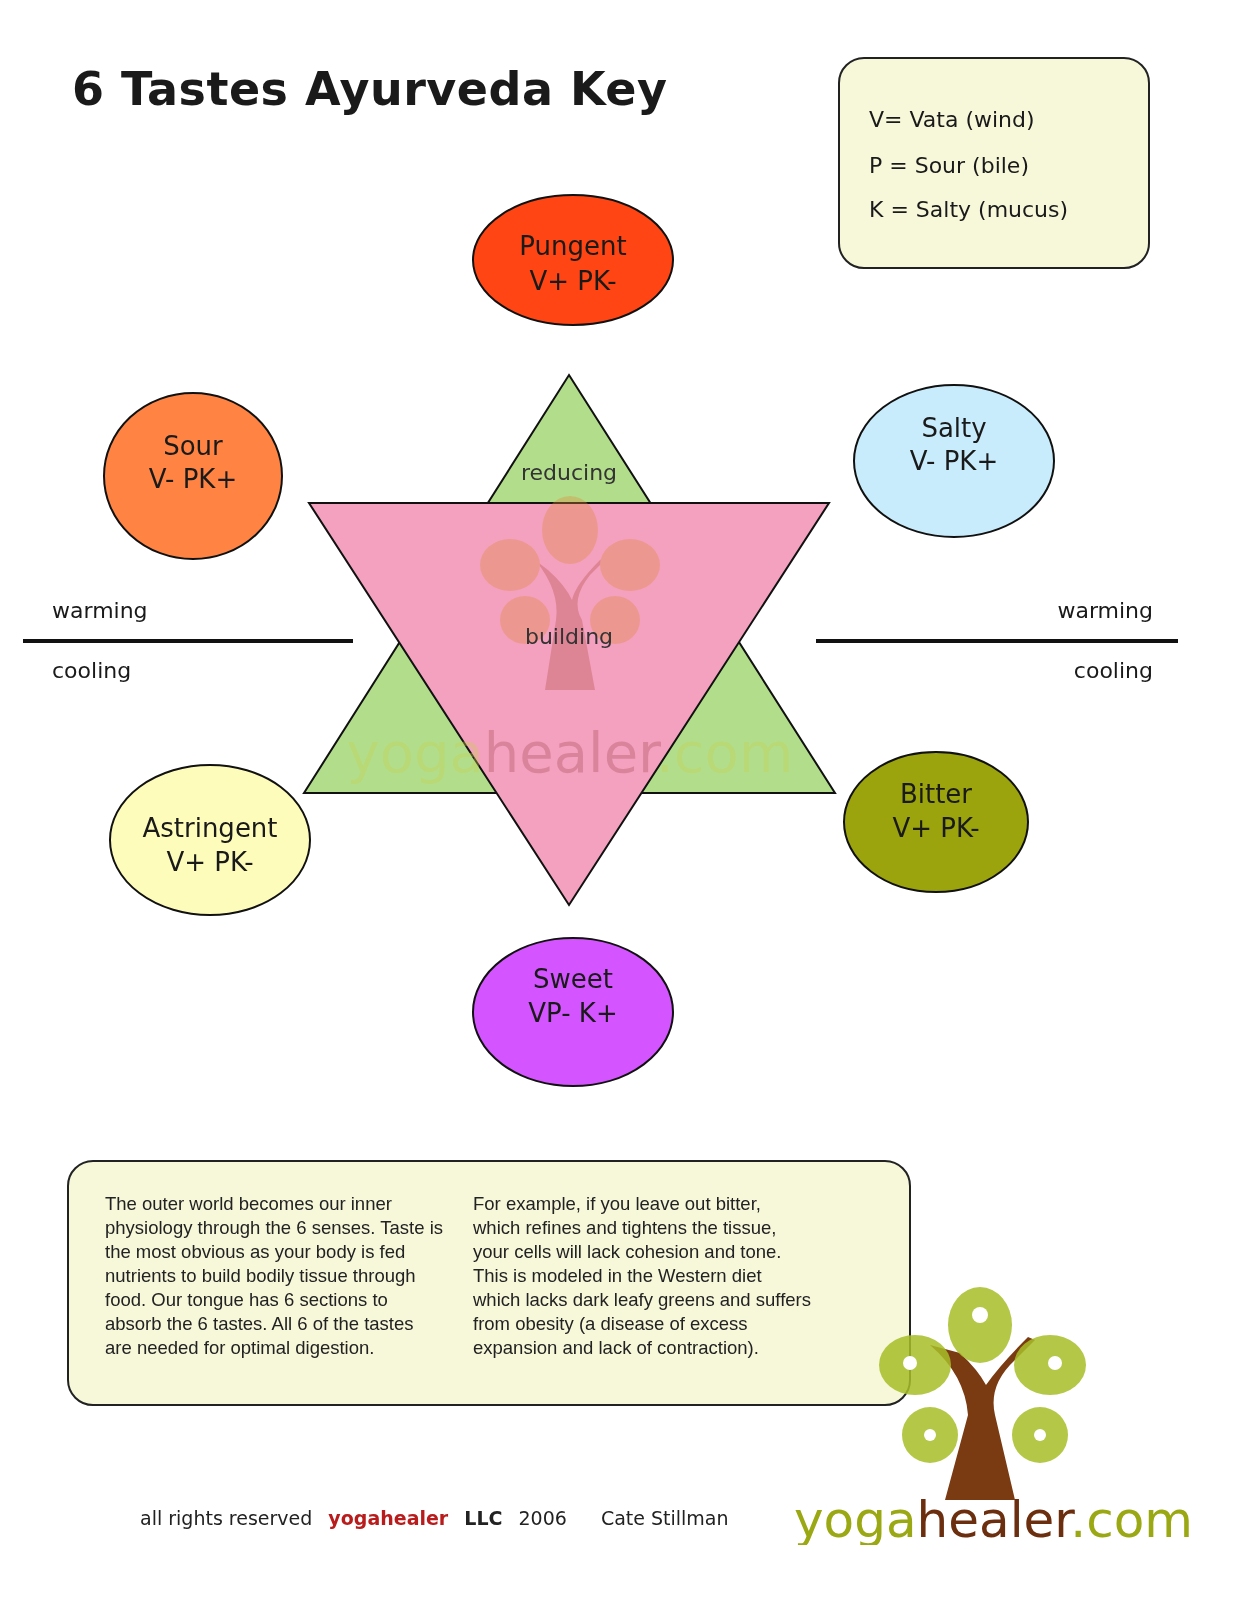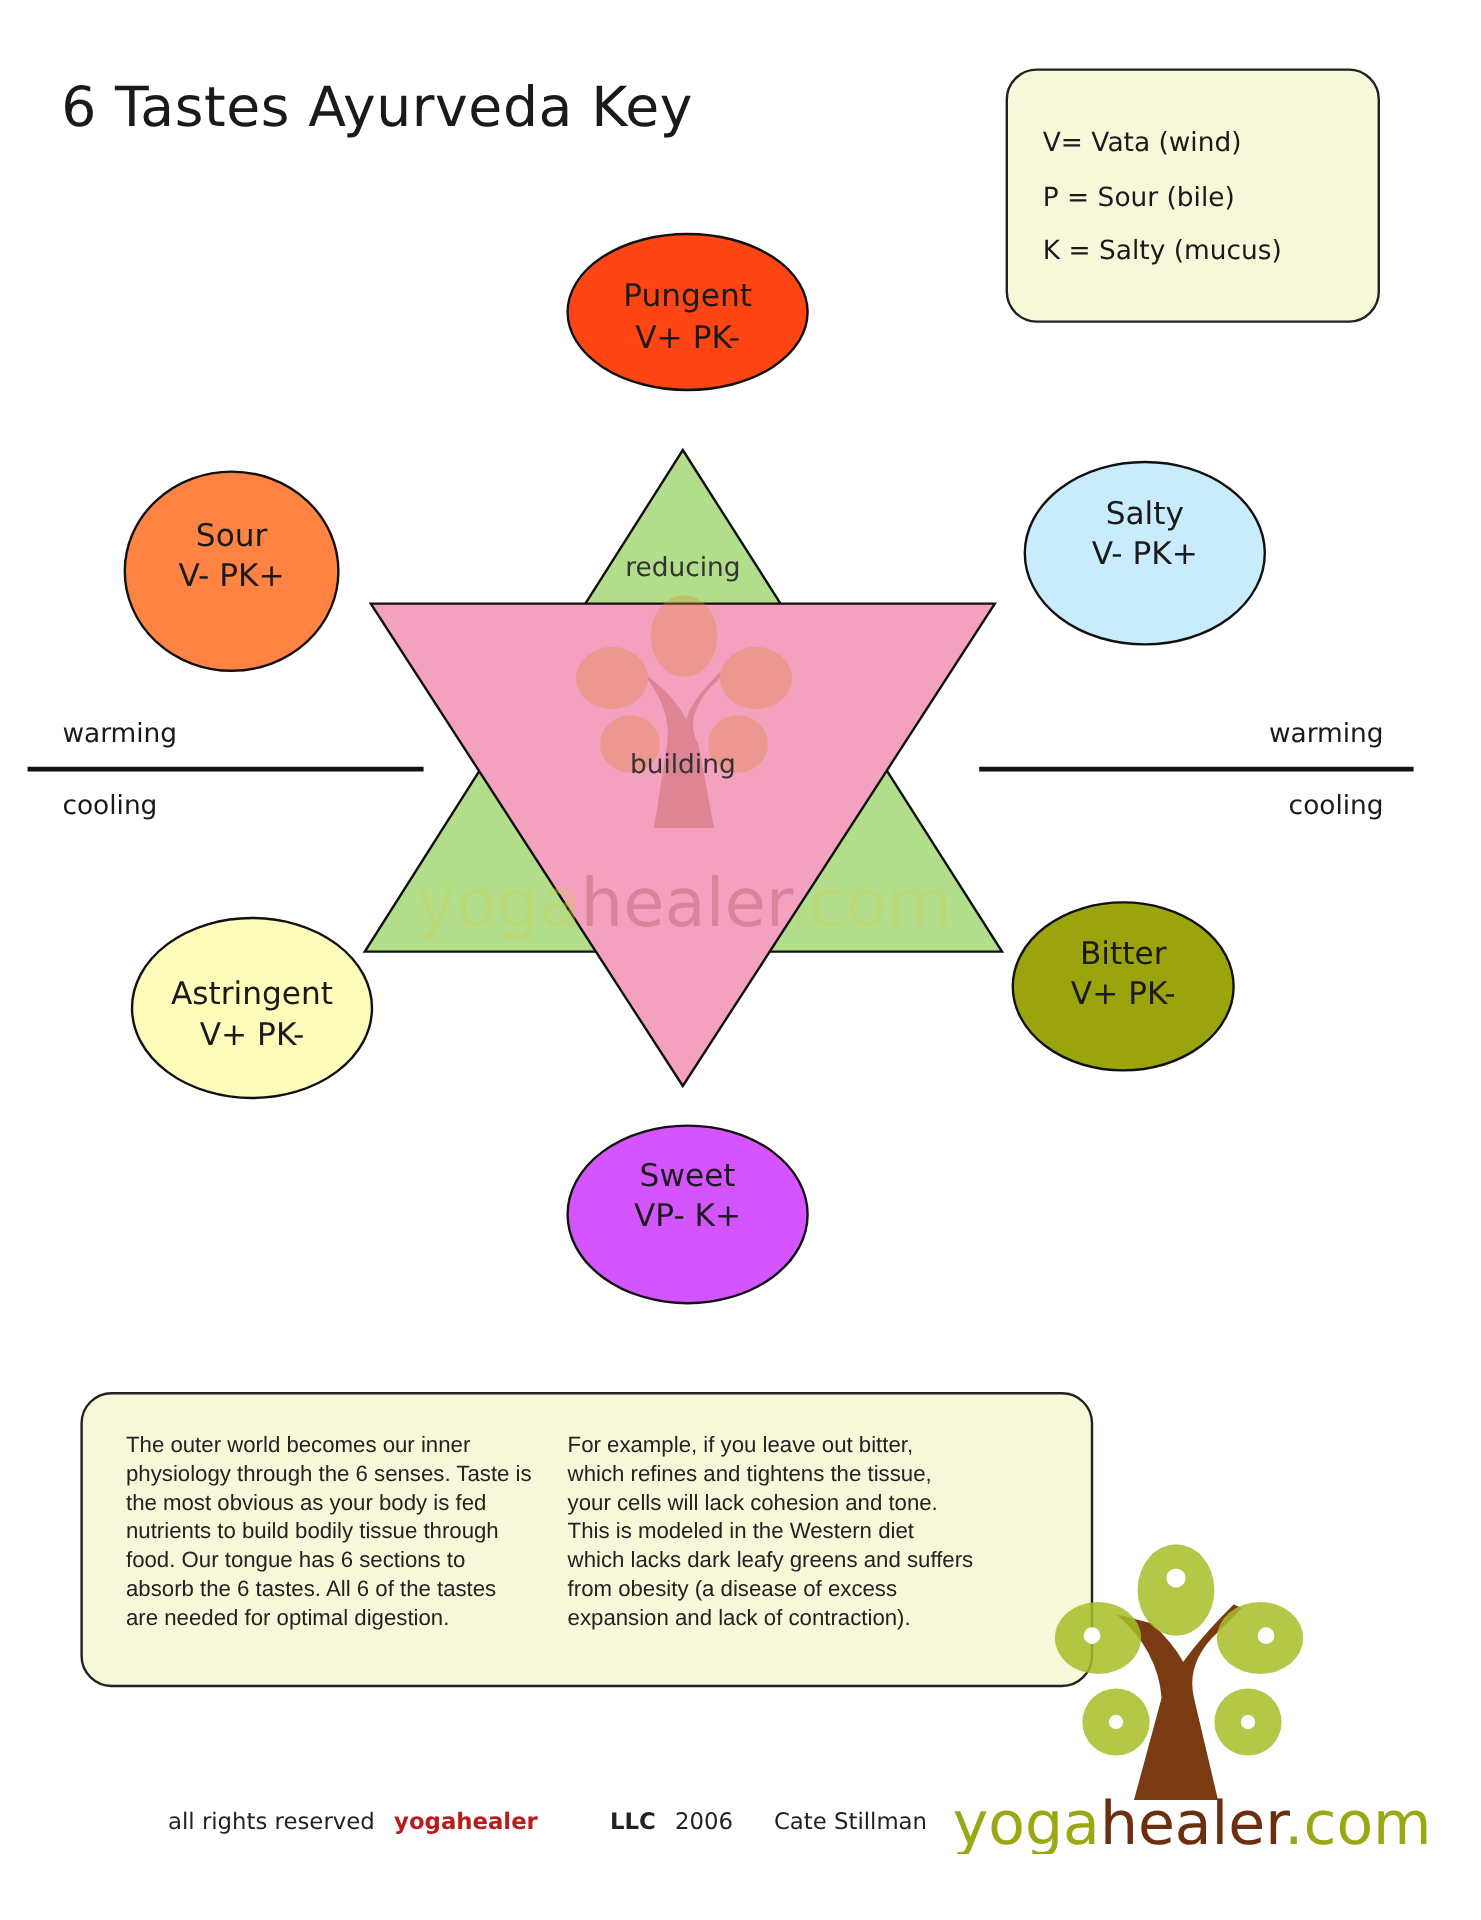--- a/index.html
+++ b/index.html
@@ -1,33 +1,33 @@
 <!DOCTYPE html>
 <html><head>
 <meta charset="utf-8">
 <style>
   html, body { margin:0; padding:0; background:#ffffff; }
   body { width:1234px; height:1600px; position:relative; overflow:hidden;
          font-family:"DejaVu Sans", sans-serif; color:#1a1a1a; }
   .abs { position:absolute; }
-  #title { left:51px; top:62px; font-size:46px; font-weight:normal; letter-spacing:0.5px; }
+  #title { left:72px; top:62px; font-size:46px; font-weight:bold; letter-spacing:0.5px; }
   #legend-box { left:838px; top:57px; width:312px; height:212px; background:#f7f7da;
                 border:2px solid #222; border-radius:26px; box-sizing:border-box; }
   .legend-line { position:absolute; left:16px; font-size:22px;margin-left:13px; }
   #diagram { position:absolute; left:0; top:0; width:1234px; height:1160px; }
   .oval-text { font-family:"DejaVu Sans", sans-serif; font-size:26px; fill:#1a1a1a; text-anchor:middle; }
   .axis-label { font-family:"DejaVu Sans", sans-serif; font-size:22px; fill:#1a1a1a; }
   .tri-label { font-family:"DejaVu Sans", sans-serif; font-size:22px; fill:#333; text-anchor:middle; }
   #info-box { left:67px; top:1160px; width:844px; height:246px; background:#f7f7da;
               border:2px solid #222; border-radius:26px; box-sizing:border-box; }
   .info-col { position:absolute; top:30px; width:340px; font-family:"Liberation Sans", sans-serif;
               font-size:18.5px; line-height:24px; color:#222; }
   #footer { left:140px; top:1507px; font-family:"DejaVu Sans", sans-serif; font-size:19px; color:#222; white-space:nowrap; }
   #footer .brand { color:#b91c1c; font-weight:bold; }
-  #footer .llc { font-weight:bold;margin-left:44px; }
+  #footer .llc { font-weight:bold; }
   #footer span { margin-right:10px;text-align:center; }
   #logo { left:790px; top:1275px; width:400px; height:270px; }
   .logo-text { font-family:"DejaVu Sans", sans-serif; font-size:50px; }
 </style>
 </head>
 <body>
 
 <div id="title" class="abs">6 Tastes Ayurveda Key</div>
 
 <div id="legend-box" class="abs">

